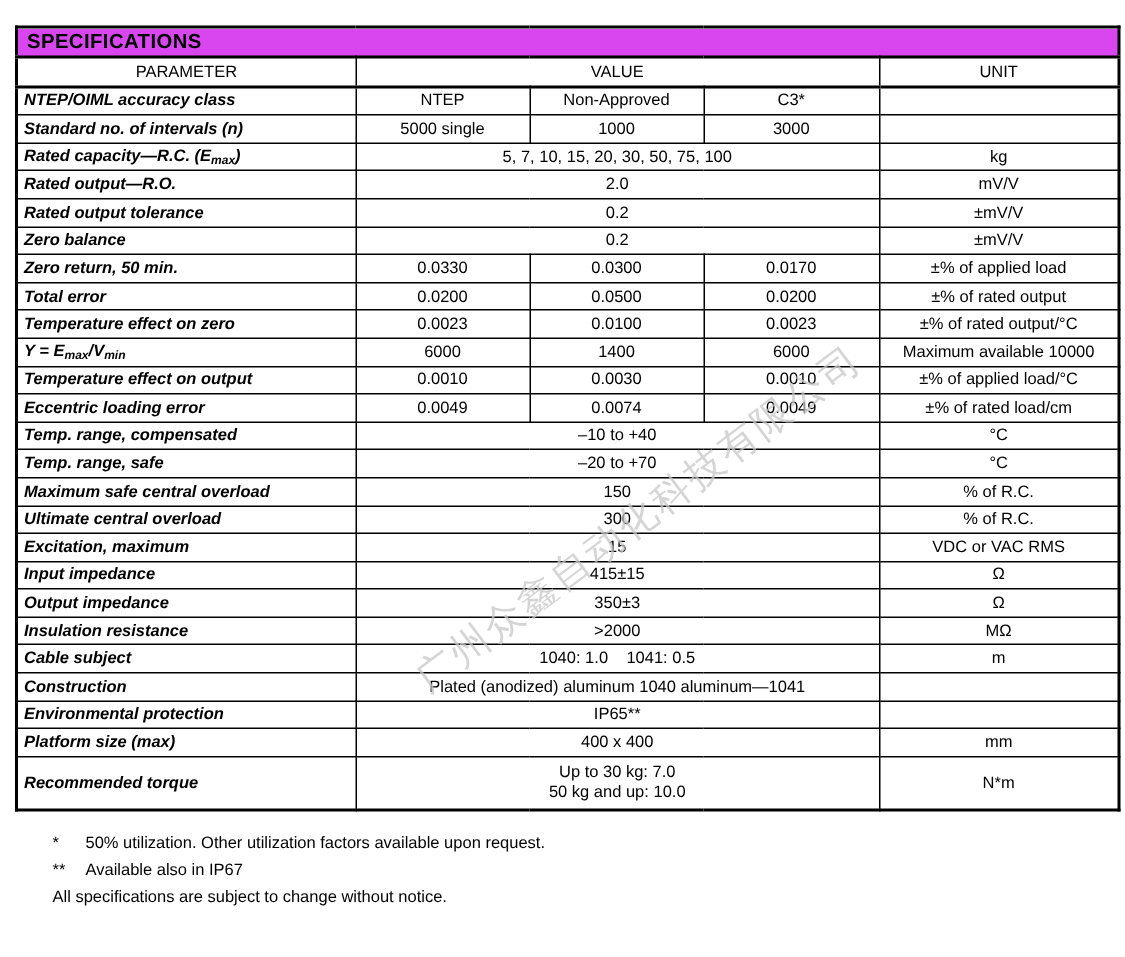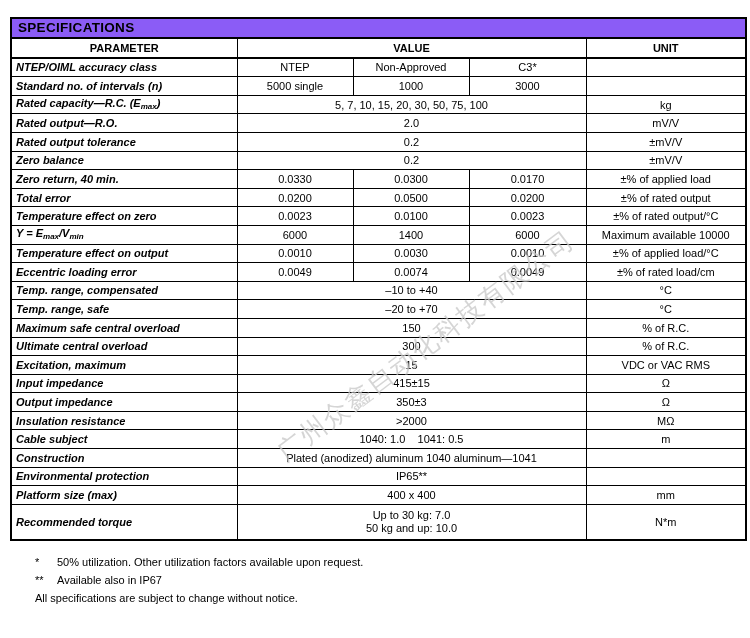--- a/index.html
+++ b/index.html
@@ -20,21 +20,21 @@
     height:17.6px;padding:0 4px;overflow:hidden;
     vertical-align:middle;
   }
   tr.title-row td{
     border-bottom:2px solid #000;
     font-size:13.5px;font-weight:bold;letter-spacing:0.3px;
     padding-left:6px;height:18px;text-align:left;
   }
   tr.hdr-row td{
     border-bottom:2px solid #000;
-    font-weight:bold;text-align:center;
+    font-weight:normal;text-align:center;
   }
   td.param{font-weight:bold;text-align:left;padding-left:6px;font-style:italic;}
   td.val{text-align:center;white-space:pre;}
   td.unit{text-align:center;}
   tr.tall{height:36px;}
   tr.tall td{line-height:1.2;}
   sub{font-size:8px;vertical-align:-2px;letter-spacing:0;}
   .watermark{
     position:absolute;left:245px;top:332px;width:352px;
     transform:rotate(-37deg);transform-origin:center;
@@ -57,21 +57,21 @@
   <table class="spec">
     <colgroup>
       <col style="width:226px">
       <col style="width:116px">
       <col style="width:116px">
       <col style="width:117px">
       <col style="width:160px">
     </colgroup>
     <tbody>
       <tr class="title-row">
-        <td colspan="5" style="background-color: #8b5cf6;">SPECIFICATIONS</td>
+        <td colspan="5" style="background-color: #d946ef;">SPECIFICATIONS</td>
       </tr>
       <tr class="hdr-row">
         <td>PARAMETER</td>
         <td colspan="3">VALUE</td>
         <td>UNIT</td>
       </tr>
     </tbody>
     <tbody>
         <tr>
           <td class="param">NTEP/OIML accuracy class</td>
@@ -101,21 +101,21 @@
           <td class="param">Rated output tolerance</td>
           <td class="val" colspan="3">0.2</td>
           <td class="unit">±mV/V</td>
         </tr>
         <tr>
           <td class="param">Zero balance</td>
           <td class="val" colspan="3">0.2</td>
           <td class="unit">±mV/V</td>
         </tr>
         <tr>
-          <td class="param">Zero return, 40 min.</td>
+          <td class="param">Zero return, 50 min.</td>
           <td class="val">0.0330</td>
           <td class="val">0.0300</td>
           <td class="val">0.0170</td>
           <td class="unit">±% of applied load</td>
         </tr>
         <tr>
           <td class="param">Total error</td>
           <td class="val">0.0200</td>
           <td class="val">0.0500</td>
           <td class="val">0.0200</td>

